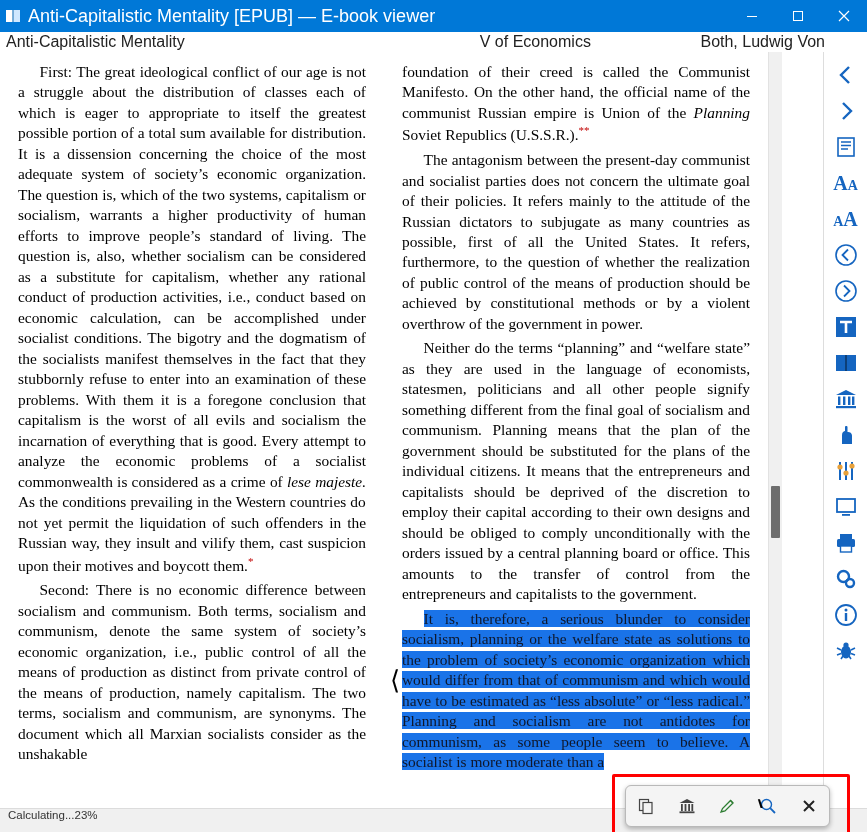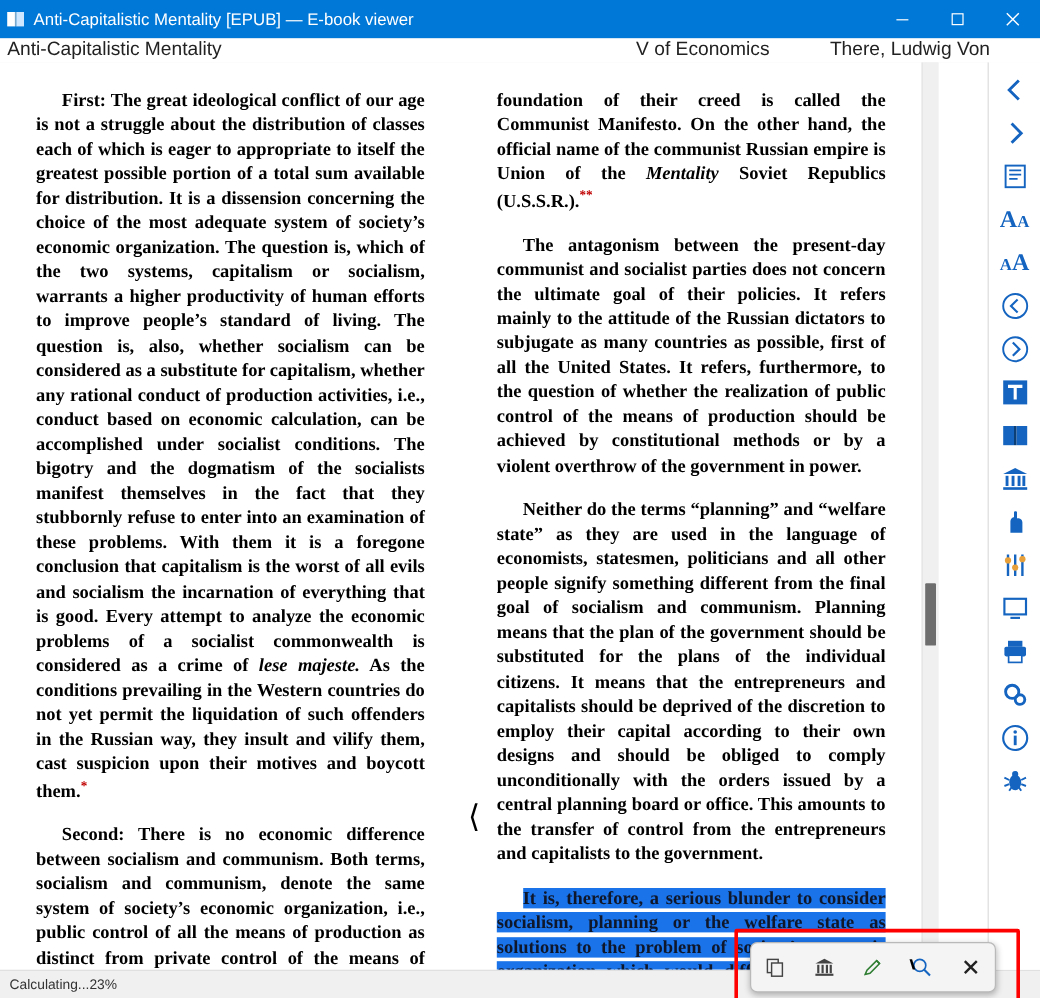--- a/index.html
+++ b/index.html
@@ -23,21 +23,21 @@
     display: flex; align-items: center;
     flex: 0 0 32px;
     user-select: none;
   }
   .titlebar .app-icon {
     width: 26px; height: 32px;
     display: flex; align-items: center; justify-content: center;
   }
   .titlebar .app-icon svg { display: block; }
   .titlebar .title {
-    font-size: 14px;
+    font-size: 18px;
     white-space: nowrap;
     overflow: hidden;
     padding-left: 2px;
   }
   .titlebar .spacer { flex: 1 1 auto; }
   .winbtn {
     width: 46px; height: 32px;
     display: flex; align-items: center; justify-content: center;
     color: #fff;
   }
@@ -46,21 +46,21 @@
   .headerbar {
     height: 20px;
     flex: 0 0 20px;
     display: flex; align-items: center;
     font-size: 16px;
     color: #222;
     background: #ffffff;
     padding: 0 6px;
   }
   .headerbar .hdr-left { flex: 0 0 auto; }
-  .headerbar .hdr-mid { flex: 1 1 auto; text-align: center; padding-left: 295px;}
+  .headerbar .hdr-mid { flex: 1 1 auto; text-align: left; padding-left: 295px;}
   .headerbar .hdr-right { flex: 0 0 auto; padding-right: 36px; }
   
   .body {
     flex: 1 1 auto;
     display: flex;
     min-height: 0;
     background: #ffffff;
     position: relative;
   }
   .pages {
@@ -75,21 +75,21 @@
     min-width: 0;
     padding: 6px 14px 0 14px;
     font-family: "Liberation Serif", serif;
     font-size: 15.4px;
     line-height: 1.33;
     color: #000;
     text-align: justify;
     position: relative;
     overflow: hidden;
   }
-  .col p { margin: 16px; text-indent: 1.4em; font-weight: bold; }
+  .col p { margin: 4px; text-indent: 1.4em; }
   .col p.noind { text-indent: 0; }
   .ital { font-style: italic; }
   .fnote { color: #c00000; font-size: 11px; vertical-align: super; }
   .sel {
     background: #1a73e8;
     color: #0f172a;
   }
   
   .scrollcol {
     flex: 0 0 14px;
@@ -159,21 +159,21 @@
     z-index: 21;
     color: #000;
     font-family: "Liberation Serif", serif;
   }
   
   .statusbar {
     flex: 0 0 24px;
     height: 24px;
     background: #f0f0f0;
     border-top: 1px solid #dcdcdc;
-    display: flex; align-items: center;
+    display: flex; 
     font-size: 11.5px;
     color: #333;
     padding: 0 8px;
   }
   .statusbar .st-left { flex: 0 0 auto; }
   .statusbar .st-mid { flex: 1 1 auto; text-align: center; }
   .statusbar .st-right { flex: 0 0 auto; padding-right: 6px;}
 </style>
 </head>
 <body>
@@ -203,34 +203,34 @@
     <div class="winbtn close">
       <svg width="12" height="12" viewBox="0 0 12 12">
           <path d="M1 1 L11 11 M11 1 L1 11" stroke="#ffffff" stroke-width="1.2"></path>
         </svg>
     </div>
   </div>
 
   <div class="headerbar">
     <div class="hdr-left">Anti-Capitalistic Mentality</div>
     <div class="hdr-mid">V of Economics</div>
-    <div class="hdr-right">There, Ludwig Von</div>
+    <div class="hdr-right">Both, Ludwig Von</div>
   </div>
 
   <div class="body">
 
     <div class="pages">
 
       <div class="col">
         <p><span>First: The great ideological conflict of our age is not a struggle about the distribution of classes each of which is eager to appropriate to itself the greatest possible portion of a total sum available for distribution. It is a dissension concerning the choice of the most adequate system of society’s economic organization. The question is, which of the two systems, capitalism or socialism, warrants a higher productivity of human efforts to improve people’s standard of living. The question is, also, whether socialism can be considered as a substitute for capitalism, whether any rational conduct of production activities, i.e., conduct based on economic calculation, can be accomplished under socialist conditions. The bigotry and the dogmatism of the socialists manifest themselves in the fact that they stubbornly refuse to enter into an examination of these problems. With them it is a foregone conclusion that capitalism is the worst of all evils and socialism the incarnation of everything that is good. Every attempt to analyze the economic problems of a socialist commonwealth is considered as a crime of </span><span class="ital">lese majeste.</span><span> As the conditions prevailing in the Western countries do not yet permit the liquidation of such offenders in the Russian way, they insult and vilify them, cast suspicion upon their motives and boycott them.</span><span class="fnote">*</span></p>
         <p>Second: There is no economic difference between socialism and communism. Both terms, socialism and communism, denote the same system of society’s economic organization, i.e., public control of all the means of production as distinct from private control of the means of production, namely capitalism. The two terms, socialism and communism, are synonyms. The document which all Marxian socialists consider as the unshakable</p>
       </div>
 
       <div class="col">
-        <p class="noind"><span>foundation of their creed is called the Communist Manifesto. On the other hand, the official name of the communist Russian empire is Union of the </span><span class="ital">Mentality</span><span> Soviet Republics (U.S.S.R.).</span><span class="fnote">**</span></p>
+        <p class="noind"><span>foundation of their creed is called the Communist Manifesto. On the other hand, the official name of the communist Russian empire is Union of the </span><span class="ital">Planning</span><span> Soviet Republics (U.S.S.R.).</span><span class="fnote">**</span></p>
         <p>The antagonism between the present-day communist and socialist parties does not concern the ultimate goal of their policies. It refers mainly to the attitude of the Russian dictators to subjugate as many countries as possible, first of all the United States. It refers, furthermore, to the question of whether the realization of public control of the means of production should be achieved by constitutional methods or by a violent overthrow of the government in power.</p>
         <p>Neither do the terms “planning” and “welfare state” as they are used in the language of economists, statesmen, politicians and all other people signify something different from the final goal of socialism and communism. Planning means that the plan of the government should be substituted for the plans of the individual citizens. It means that the entrepreneurs and capitalists should be deprived of the discretion to employ their capital according to their own designs and should be obliged to comply unconditionally with the orders issued by a central planning board or office. This amounts to the transfer of control from the entrepreneurs and capitalists to the government.</p>
         <p><span class="sel">It is, therefore, a serious blunder to consider socialism, planning or the welfare state as solutions to the problem of society’s economic organization which would differ from that of communism and which would have to be estimated as “less absolute” or “less radical.” Planning and socialism are not antidotes for communism, as some people seem to believe. A socialist is more moderate than a</span></p>
 
         <div class="handle" style="left:6px; top:612px; font-size:26px;">⟨</div>
         <div class="handle" style="right:2px; top:742px; font-size:26px;">⟩</div>
       </div>
 
       <div class="redbox"></div>
 

